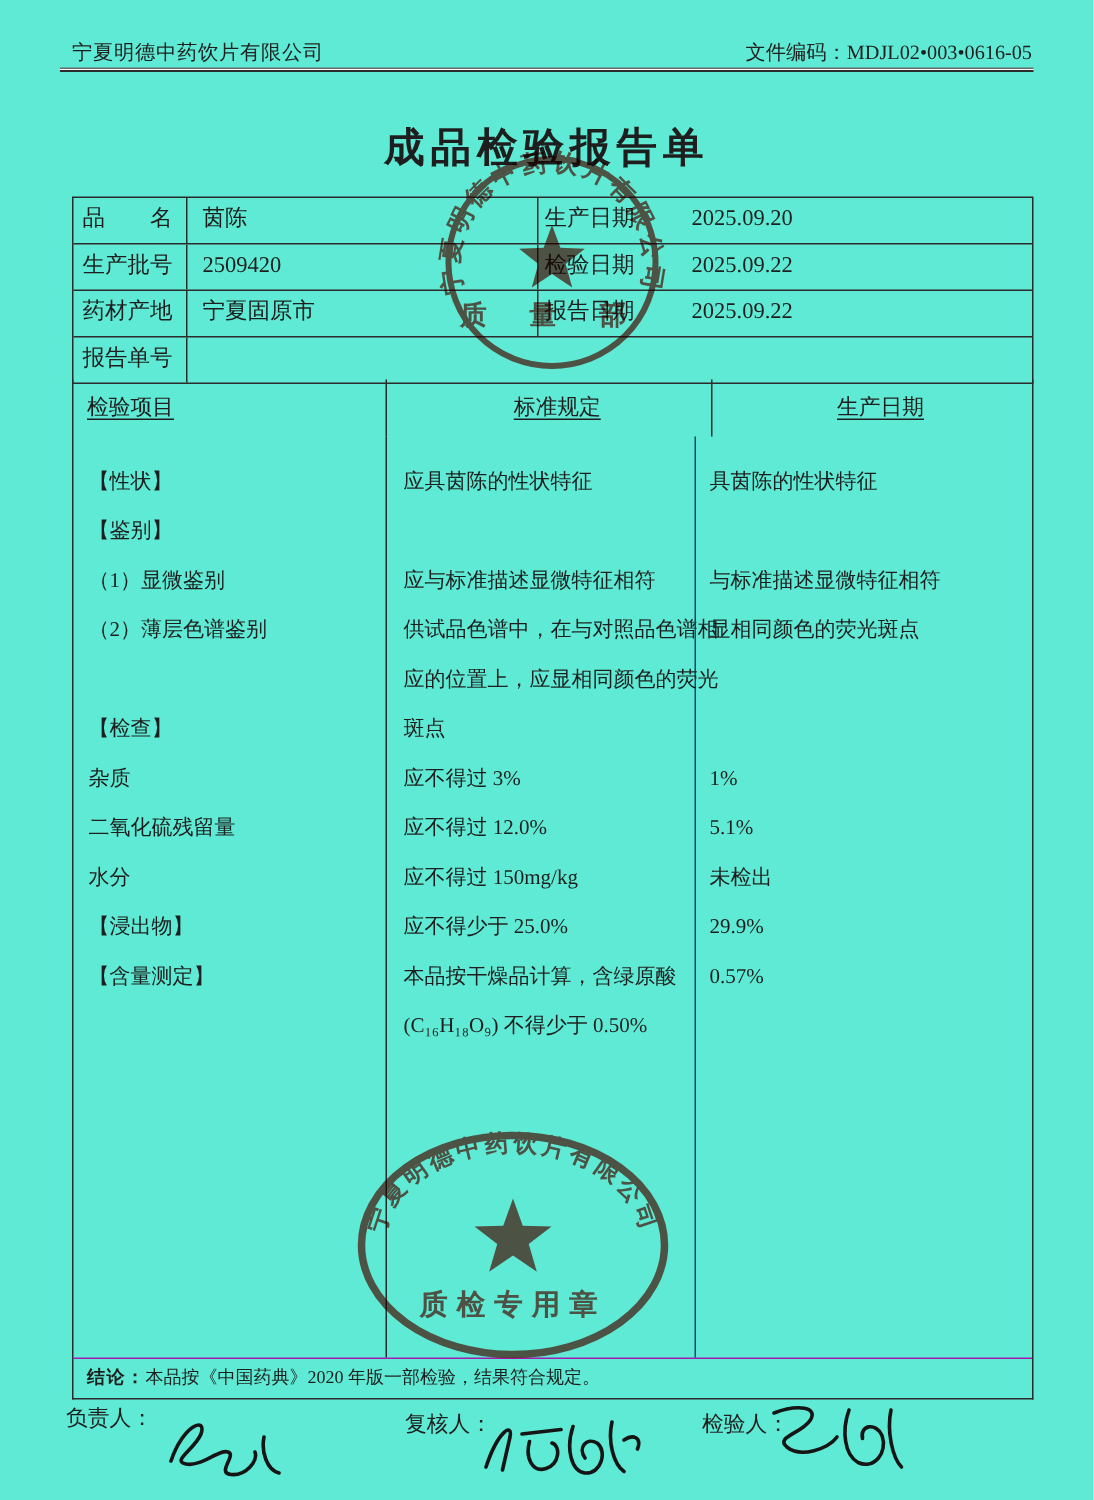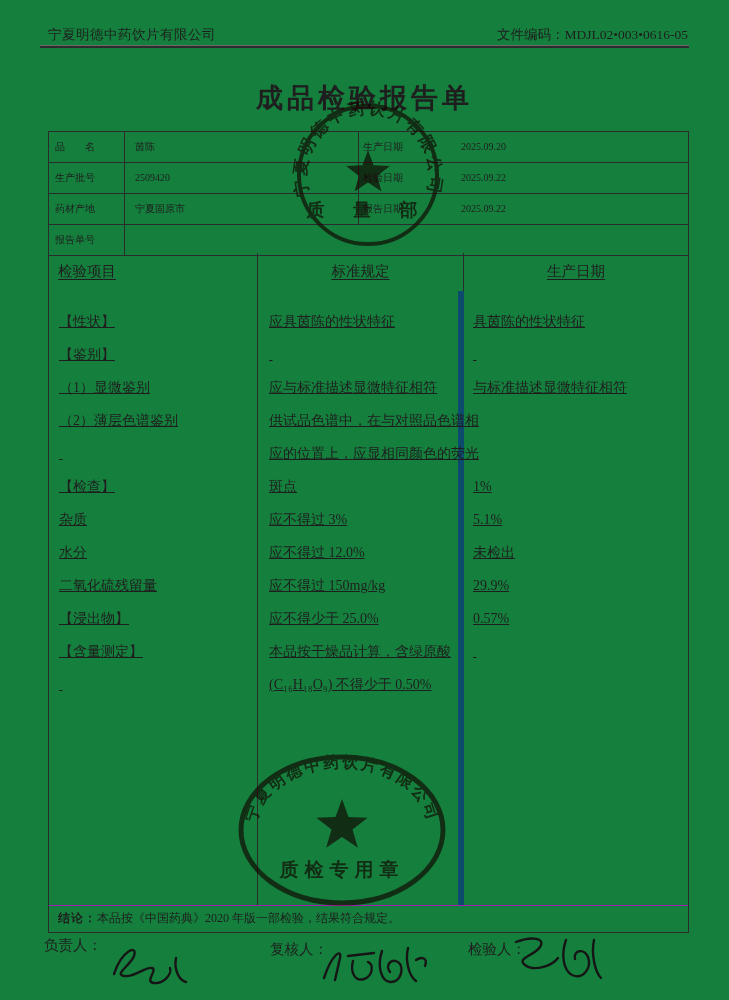--- a/index.html
+++ b/index.html
@@ -1,50 +1,50 @@
 <!DOCTYPE html>
 <html><head>
 <meta charset="utf-8">
 <style>
   html,body{margin:0;padding:0;background:#ffffff;}
   .sheet{
-    position:relative;width:729px;height:1000px;background:#15803d;
+    position:relative;width:729px;height:1000px;background:#5eead4;
     font-family:"Liberation Serif","DejaVu Serif",serif;color:#1e1e1e;
     overflow:hidden;
   }
   
   .hdr-left{position:absolute;left:48px;top:26px;font-size:13.5px;letter-spacing:.5px;}
   .hdr-right{position:absolute;right:41px;top:26px;font-size:13.5px;}
   .rule{position:absolute;left:40px;top:45px;width:649px;height:3px;
         background:linear-gradient(#6a6a6a 0 1px,#ffffff 1px 1.5px,#2c2c2c 1.5px 100%);}
   .title{position:absolute;left:0;top:80px;width:100%;text-align:center;
          font-size:27px;font-weight:bold;letter-spacing:4px;}
   
   .info{position:absolute;left:48px;top:131px;width:641px;border:1px solid #2b2b2b;box-sizing:border-box;}
   .irow{display:grid;grid-template-columns:76px 234px 92px 1fr;height:30px;border-bottom:1px solid #2b2b2b;}
   .irow:last-child{border-bottom:none;grid-template-columns:76px 1fr;}
-  .icell{font-size:10px;line-height:29px;padding:0 6px;white-space:nowrap;overflow:hidden;}
+  .icell{font-size:15px;line-height:29px;padding:0 6px;white-space:nowrap;overflow:hidden;}
   .ilabel{border-right:1px solid #2b2b2b;}
   .ivalue{border-right:1px solid #2b2b2b;padding-left:10px;}
   .irow:last-child .ivalue{border-right:none;}
   .ilabel2{padding-left:4px;}
   .ivalue2{padding-left:10px;}
   
   .results{position:absolute;left:48px;top:253px;width:641px;box-sizing:border-box;
            border:1px solid #2b2b2b;border-top:none;}
-  .rhead{display:grid;grid-template-columns:209px 206px 1fr;height:38px;}
+  .rhead{display:grid;grid-template-columns:209px 206px 1fr;height:38px;gap:11px;}
   .rh{font-size:14.5px;padding-top:9px;}
   .rh span{text-decoration:underline;text-underline-offset:3px;}
   .rh.c1{padding-left:9px;border-right:1px solid #2b2b2b;}
   .rh.c2{text-align:center;border-right:1px solid #2b2b2b;}
   .rh.c3{text-align:center;}
   .rbody{display:grid;grid-template-columns:209px 206px 1fr;height:614px;}
-  .rcol{padding-top:14px;box-sizing:border-box;text-decoration:underline;}
+  .rcol{padding-top:14px;box-sizing:border-box;}
   .rcol.c1{padding-left:10px;border-right:1px solid #2b2b2b;}
-  .rcol.c2{padding-left:11px;border-right:6px solid #0c4a6e;}
+  .rcol.c2{padding-left:11px;border-right:1px solid #0c4a6e;}
   .rcol.c3{padding-left:9px;}
   .ln{height:33px;line-height:33px;font-size:14px;white-space:nowrap;}
   .concl{border-top:1px solid #a21caf;height:26px;line-height:25px;font-size:12px;padding-left:9px;white-space:nowrap;}
   .concl b{letter-spacing:1px;}
   
   .sig-label{position:absolute;font-size:14.5px;}
   .sig-svg{position:absolute;}
   .sig-svg path{stroke:#151515;stroke-width:2.4;fill:none;stroke-linecap:round;stroke-linejoin:round;}
   
   .stamp{position:absolute;mix-blend-mode:multiply;opacity:.88;}
@@ -93,22 +93,22 @@
     </div>
     <div class="rbody">
       <div class="rcol c1">
           <div class="ln">【性状】</div>
           <div class="ln">【鉴别】</div>
           <div class="ln">（1）显微鉴别</div>
           <div class="ln">（2）薄层色谱鉴别</div>
           <div class="ln">&nbsp;</div>
           <div class="ln">【检查】</div>
           <div class="ln">杂质</div>
+          <div class="ln">二氧化硫残留量</div>
           <div class="ln">水分</div>
-          <div class="ln">二氧化硫残留量</div>
           <div class="ln">【浸出物】</div>
           <div class="ln">【含量测定】</div>
           <div class="ln">&nbsp;</div>
         </div>
       <div class="rcol c2">
           <div class="ln">应具茵陈的性状特征</div>
           <div class="ln">&nbsp;</div>
           <div class="ln">应与标准描述显微特征相符</div>
           <div class="ln">供试品色谱中，在与对照品色谱相</div>
           <div class="ln">应的位置上，应显相同颜色的荧光</div>
@@ -117,20 +117,21 @@
           <div class="ln">应不得过 12.0%</div>
           <div class="ln">应不得过 150mg/kg</div>
           <div class="ln">应不得少于 25.0%</div>
           <div class="ln">本品按干燥品计算，含绿原酸</div>
           <div class="ln">(C₁₆H₁₈O₉) 不得少于 0.50%</div>
         </div>
       <div class="rcol c3">
           <div class="ln">具茵陈的性状特征</div>
           <div class="ln">&nbsp;</div>
           <div class="ln">与标准描述显微特征相符</div>
+          <div class="ln">显相同颜色的荧光斑点</div>
           <div class="ln">&nbsp;</div>
           <div class="ln">&nbsp;</div>
           <div class="ln">1%</div>
           <div class="ln">5.1%</div>
           <div class="ln">未检出</div>
           <div class="ln">29.9%</div>
           <div class="ln">0.57%</div>
           <div class="ln">&nbsp;</div>
         </div>
     </div>

